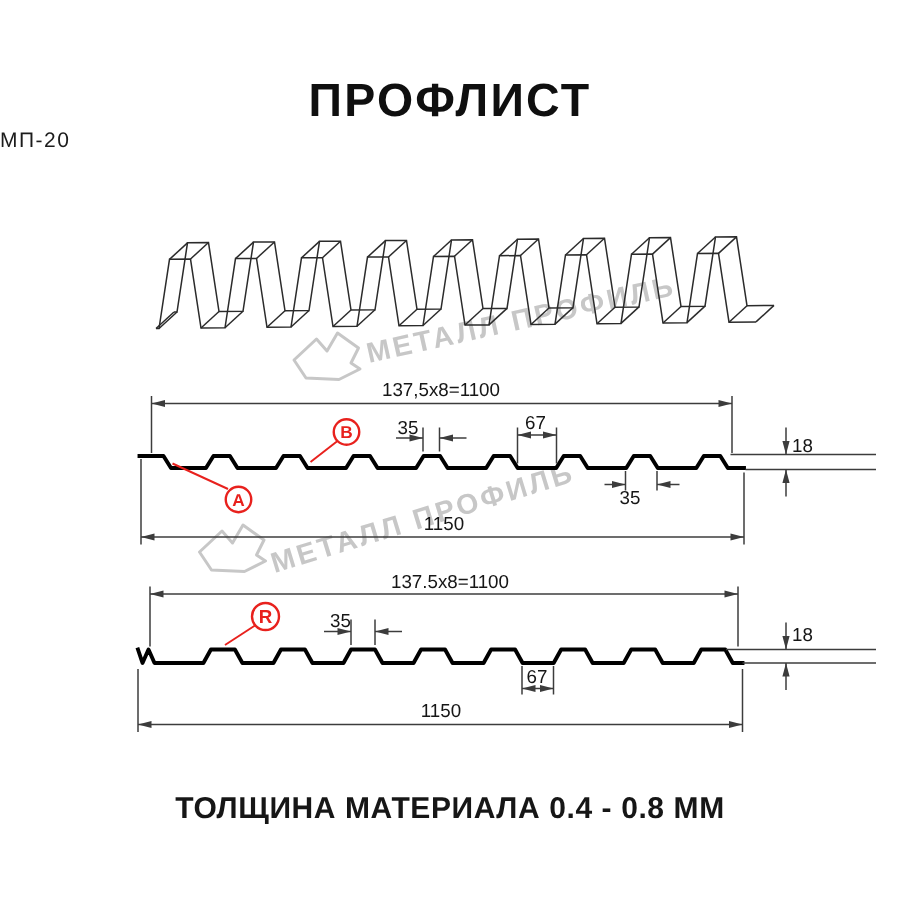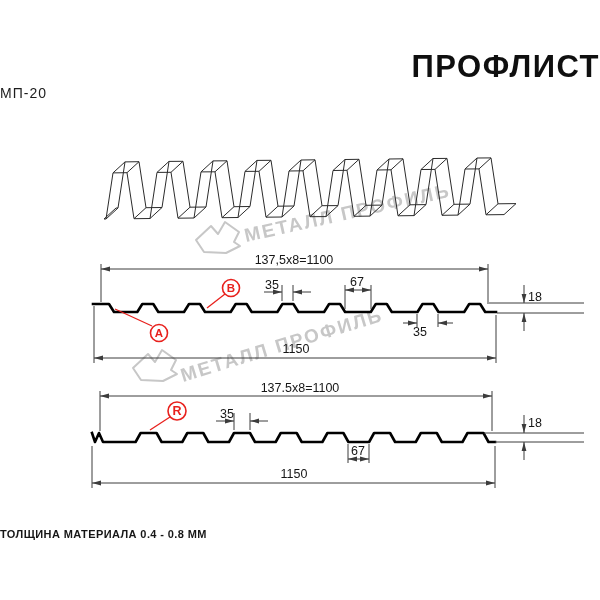--- a/index.html
+++ b/index.html
@@ -7,30 +7,30 @@
     --ink:#0f0f0f;
     --dim:#3c3c3c;
     --wm:#c7c7c7;
   }
   html,body{margin:0;padding:0;background:#ffffff;}
   .stage{
     position:relative;width:600px;height:600px;background:#fff;overflow:hidden;
     font-family:"Liberation Sans",sans-serif;
   }
   .title{
-    position:absolute;top:49px;left:0;width:600px;text-align:right;
+    position:absolute;top:49px;left:0;width:600px;text-align:center;
     font-size:31px;font-weight:900;letter-spacing:1.5px;color:var(--ink);
   }
   .subtitle{
     position:absolute;top:85px;left:0;width:600px;text-align:left;
     font-size:14px;font-weight:400;letter-spacing:1px;color:#1c1c1c;
   }
   .footer-note{
-    position:absolute;top:528px;left:0;width:600px;text-align:left;
-    font-size:11px;font-weight:700;letter-spacing:.4px;color:#161616;
+    position:absolute;top:528px;left:0;width:600px;text-align:center;
+    font-size:20px;font-weight:700;letter-spacing:.4px;color:#161616;
   }
   svg{position:absolute;top:0;left:0;}
   svg text{font-family:"Liberation Sans",sans-serif;font-size:12.5px;fill:#161616;}
   .mid{text-anchor:middle;}
   .prof{fill:none;stroke:#000;stroke-width:2.6;stroke-linejoin:round;stroke-linecap:square;}
   line.d{stroke:var(--dim);stroke-width:1;}
   .ah{fill:var(--dim);}
   line.rl{stroke:var(--red);stroke-width:1.3;}
   circle.rc{fill:none;stroke:var(--red);stroke-width:1.6;}
   text.rt{fill:var(--red);font-weight:bold;font-size:11.5px;text-anchor:middle;}

